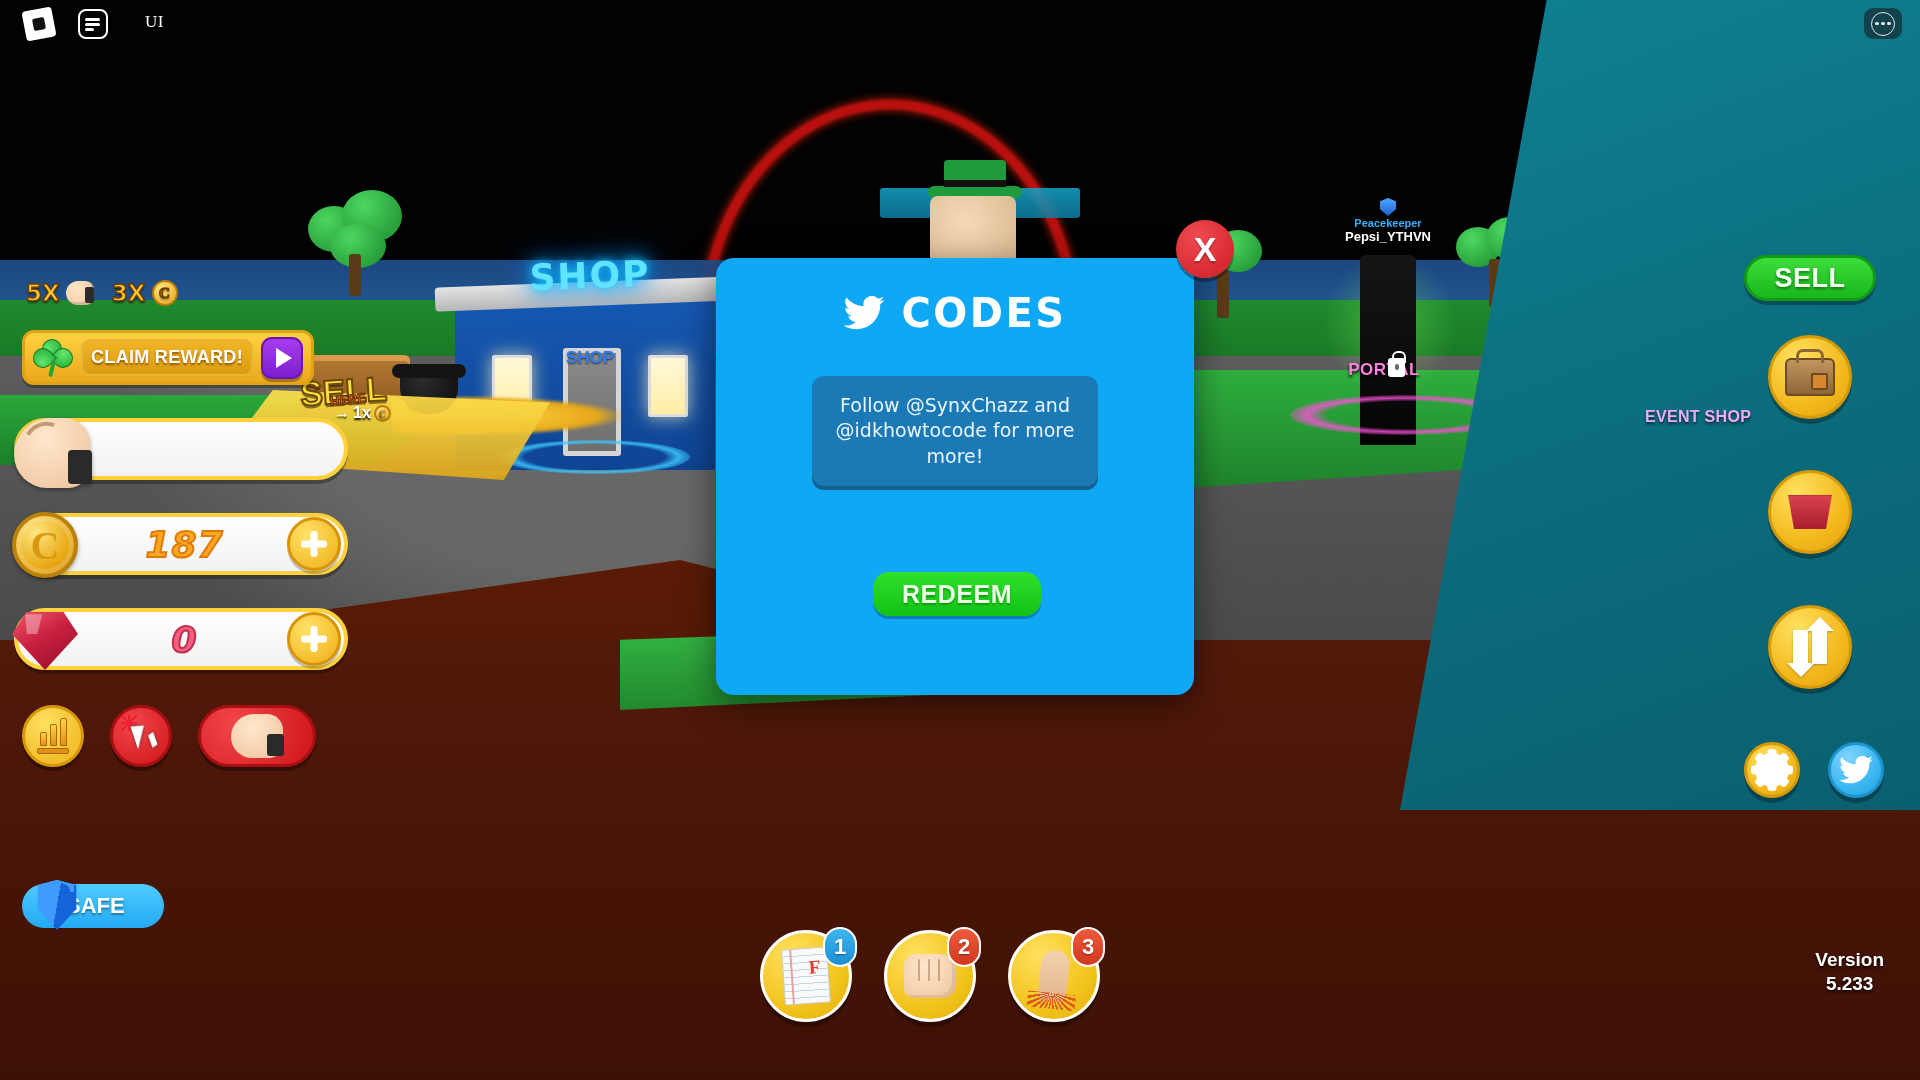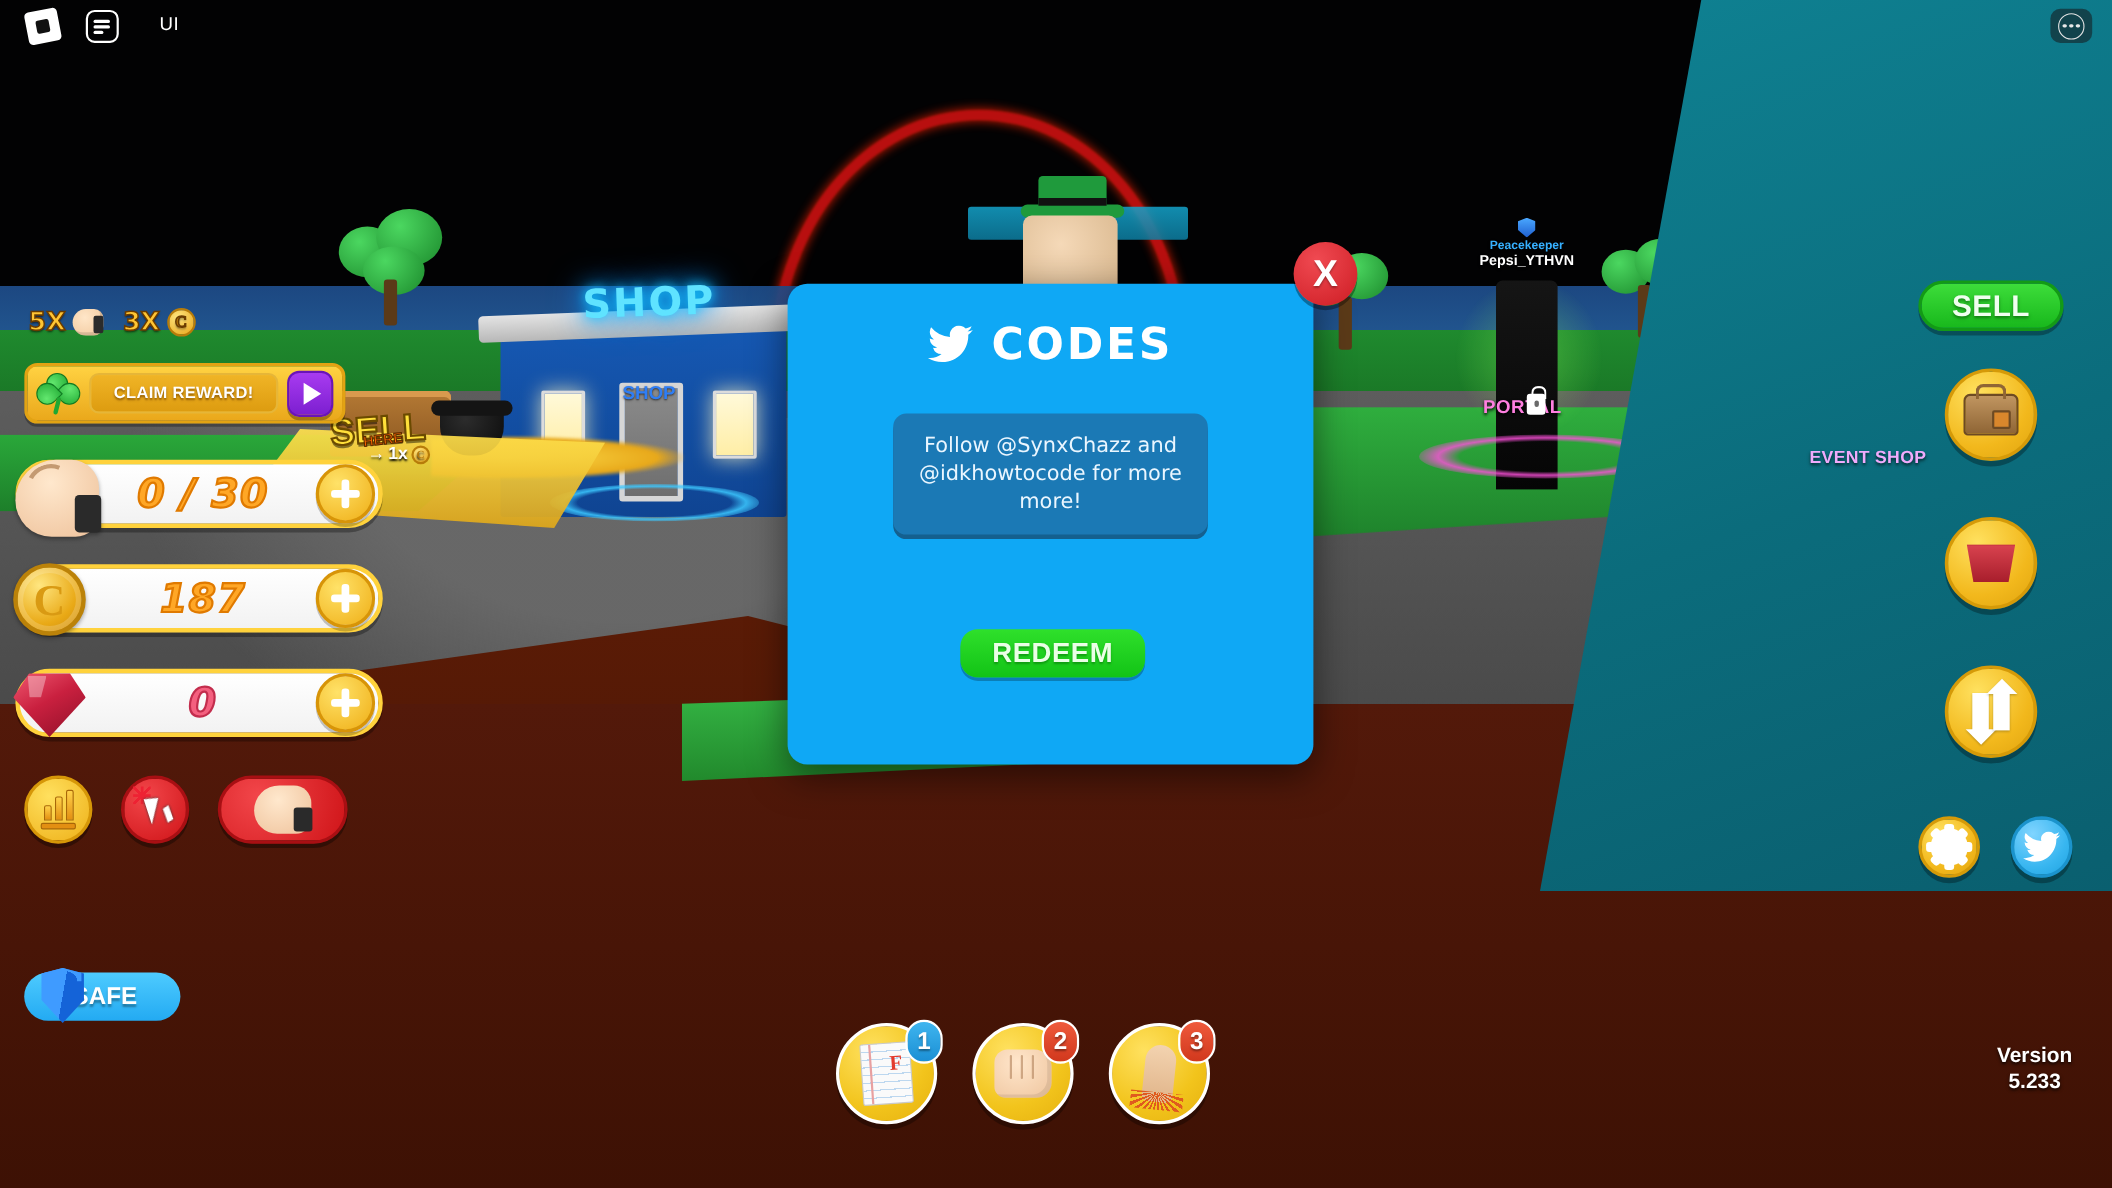--- a/index.html
+++ b/index.html
@@ -333,21 +333,21 @@
     border: 2.5px solid #fff; border-radius: 8px;
   }
   .menu-icon i {
     position: absolute; left: 5px; height: 2.5px; background: #fff; border-radius: 2px;
   }
   .menu-icon i:nth-child(1) { top: 7px; width: 15px; }
   .menu-icon i:nth-child(2) { top: 12px; width: 15px; }
   .menu-icon i:nth-child(3) { top: 17px; width: 9px; }
   .ui-label {
     position: absolute; left: 145px; top: 12px;
-    color: #fff; font-size: 17px; font-weight: 500; letter-spacing: .5px;
+    color: #fff; font-size: 17px; font-weight: 500; letter-spacing: .5px; font-family: Liberation Serif, serif;
   }
   .more-btn {
     position: absolute; right: 18px; top: 8px;
     width: 38px; height: 31px; border-radius: 9px;
     background: rgba(20,55,62,.82);
     display: flex; align-items: center; justify-content: center;
   }
   .more-btn .circ {
     width: 24px; height: 24px; border: 1.6px solid #e4e4e4; border-radius: 50%;
     display: flex; align-items: center; justify-content: center; gap: 2.5px;
@@ -408,21 +408,21 @@
   .clover span:nth-child(3){ left: 0px;  top: 9px; transform: rotate(-135deg); }
   .clover span:nth-child(4){ left: 17px; top: 22px; width:4px;height:16px;border-radius:2px;background:#1fa832;border:none;transform:rotate(14deg); }
 
   .claim-inner {
     flex: 1; height: 37px; border-radius: 9px;
     background: linear-gradient(#f0b426,#dd9c10);
     border: 2px solid #e6b638;
     display: flex; align-items: center; justify-content: center;
   }
   .claim-inner span {
-    font-size: 15px; font-weight: 900; color: #fff;
+    font-size: 18px; font-weight: 900; color: #fff;
     letter-spacing: .3px;
     text-shadow: 0 2px 2px rgba(120,70,0,.8);
   }
   .play-btn {
     width: 42px; height: 42px; border-radius: 11px; flex: 0 0 auto;
     background: linear-gradient(#a83bf0,#7c1fd0);
     border: 2px solid #6a14b8;
     display: flex; align-items: center; justify-content: center;
     box-shadow: 0 3px 0 rgba(0,0,0,.3);
   }
@@ -965,21 +965,20 @@
     <div class="claim-inner">
       <span>CLAIM REWARD!</span>
     </div>
     <div class="play-btn"></div>
   </div>
 
   <div class="stat-row" style="top:418px;">
     <div class="hud-icon-big" style="top:-4px;">
       <div class="muscle-big"></div>
     </div>
-    <div class="val" style="margin-left:64px;">0 / 30</div>
     <div class="plus-btn"></div>
   </div>
 
   <div class="stat-row" style="top:513px;">
     <div class="hud-icon-big" style="top:-5px; left:-6px;">
       <div class="coin-big">C</div>
     </div>
     <div class="val" style="margin-left:64px;">187</div>
     <div class="plus-btn"></div>
   </div>

